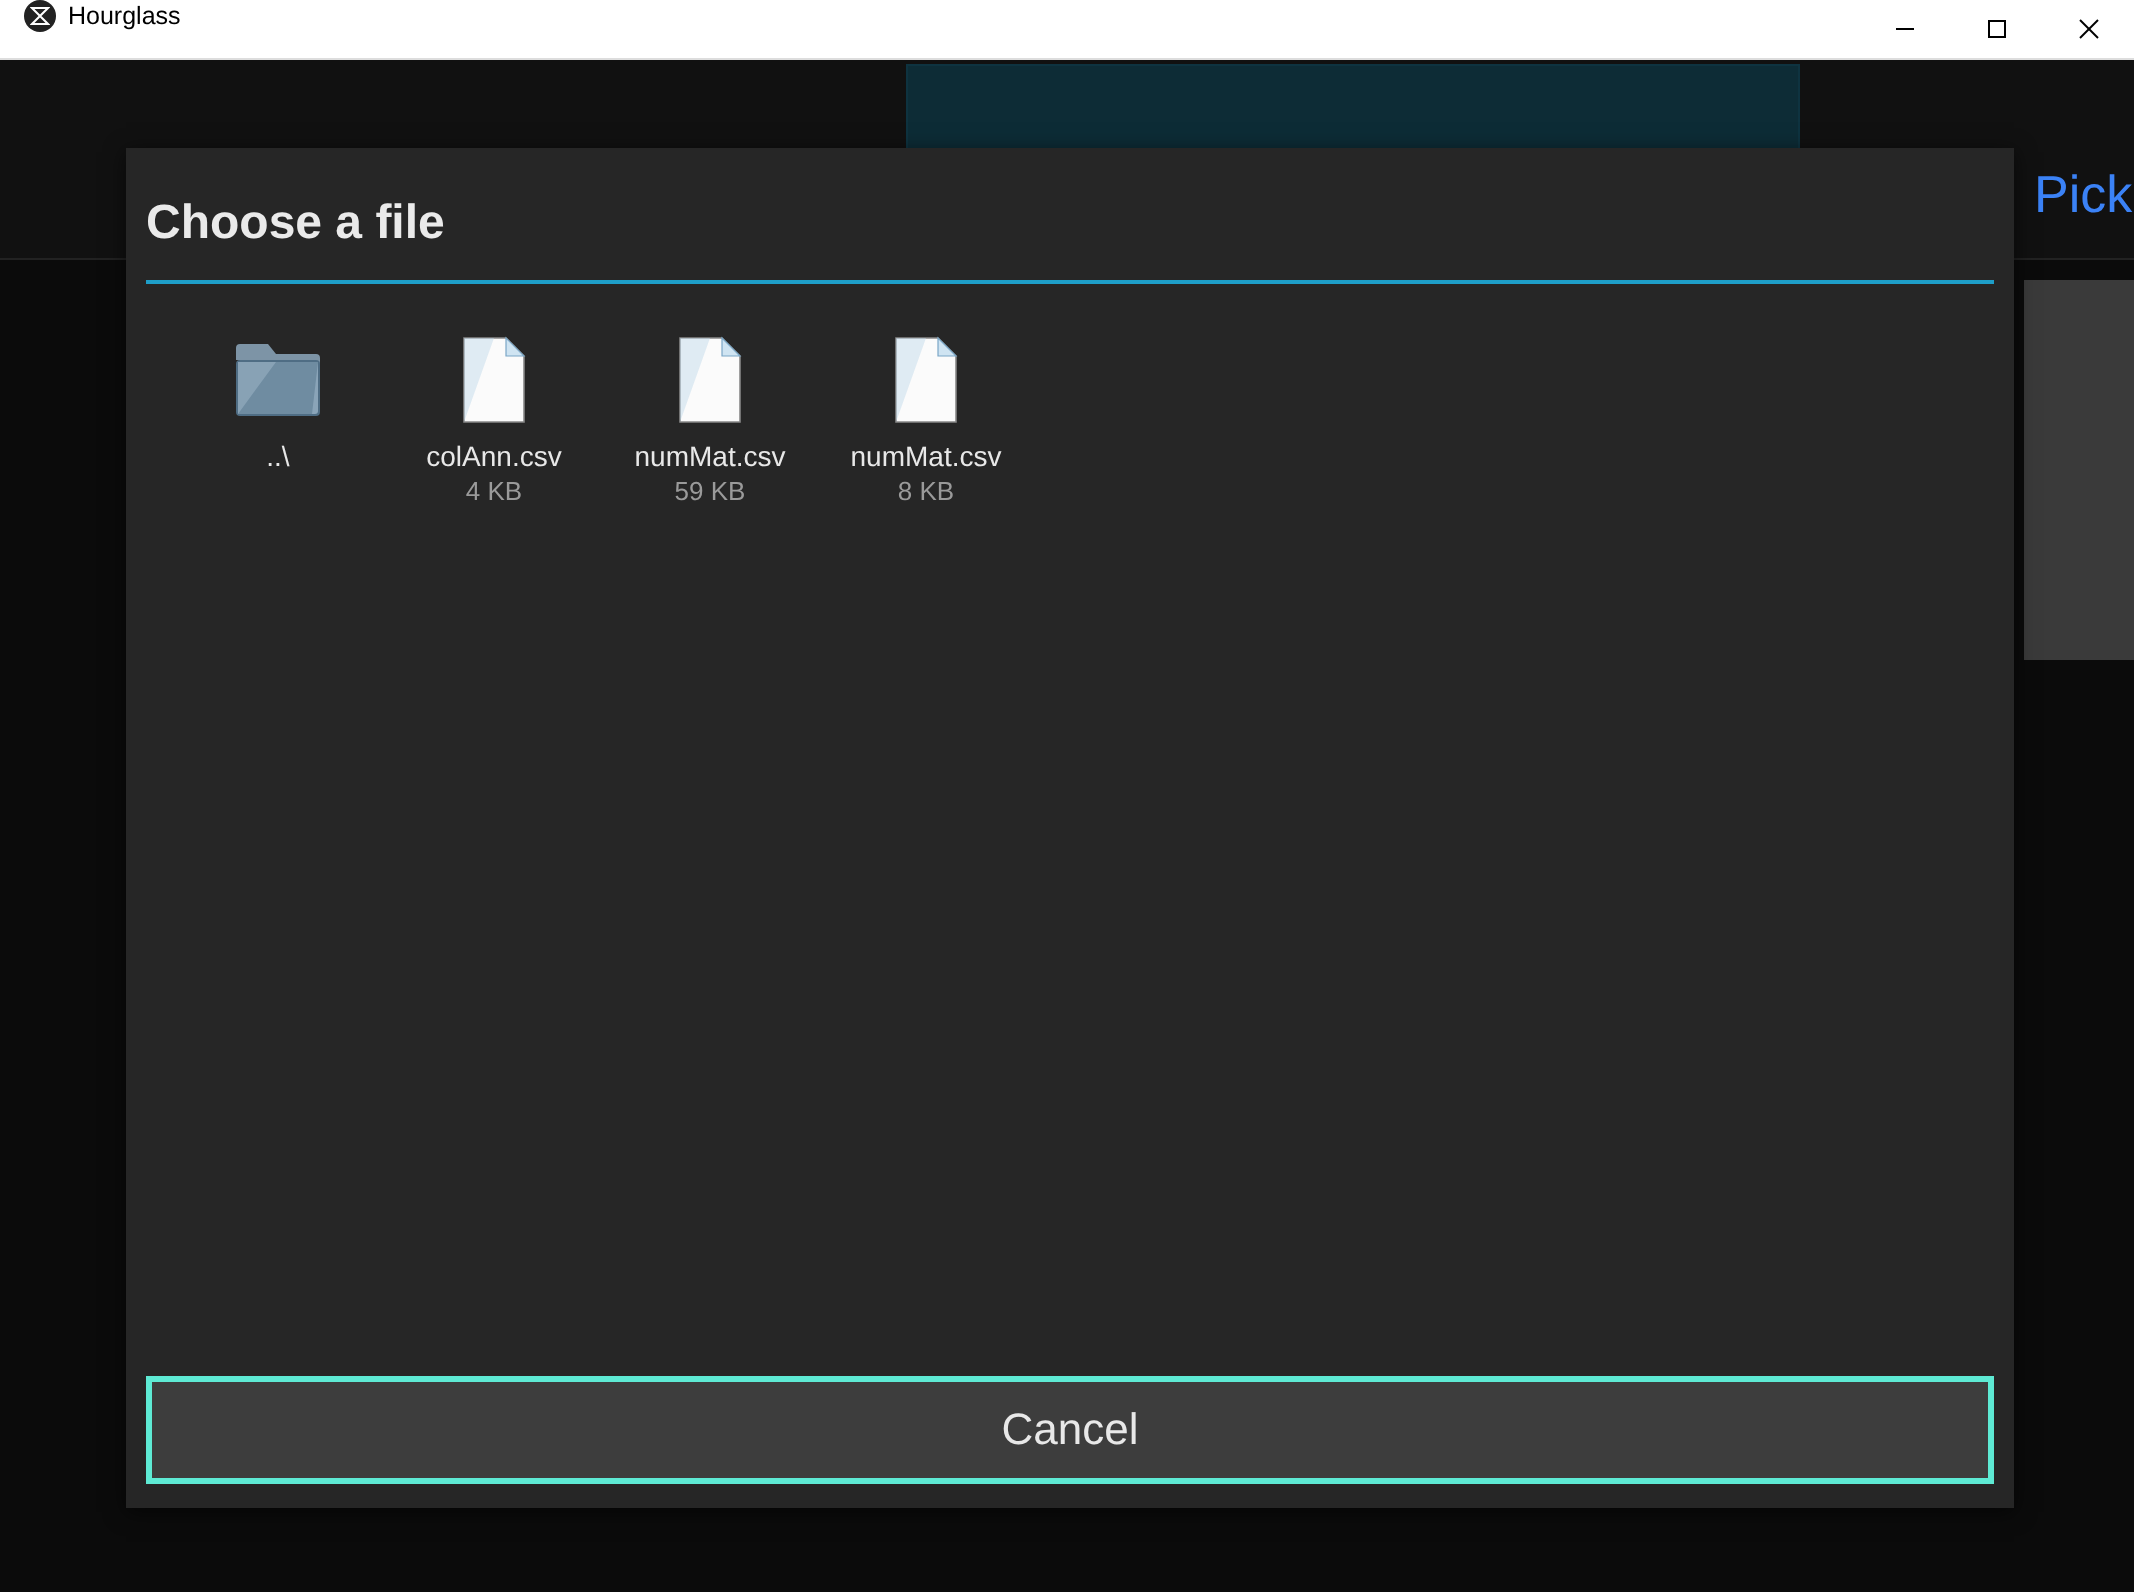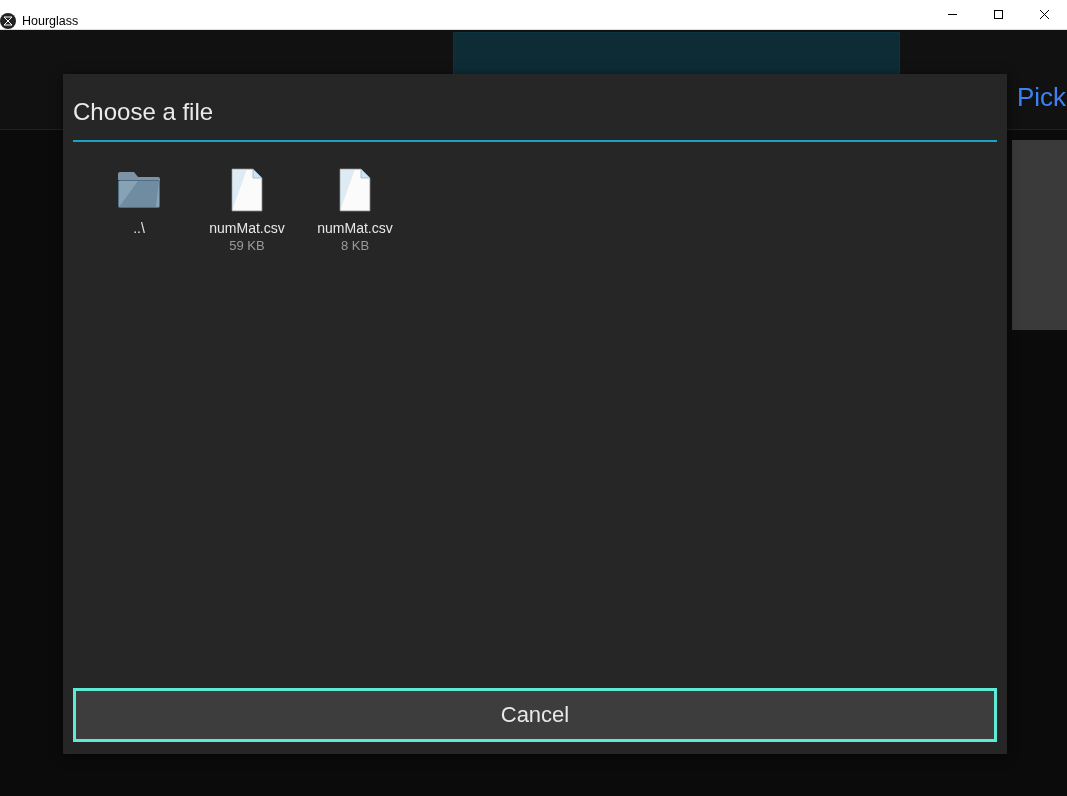--- a/index.html
+++ b/index.html
@@ -2,23 +2,23 @@
 <html><head>
 <meta charset="utf-8">
 <style>
   * { box-sizing: border-box; margin: 0; padding: 0; }
   html, body { width: 1067px; height: 796px; overflow: hidden; font-family: "Segoe UI", Arial, sans-serif; background:#000; }
   
   .titlebar {
     background: #fff;
     height: 30px;
     display: flex;
-    align-items: flex-end;
+    align-items: flex-start;
     justify-content: space-between;
-    padding-left: 0;
+    padding-left: 12px;
     border-bottom: 1px solid #ddd;
     gap: 46px;
   }
   .titlebar-left { display:flex; align-items:center; gap:6px; }
   .app-icon {
     width:16px; height:16px; border-radius:50%;
     background:#222; display:flex; align-items:center; justify-content:center;
   }
   .app-icon svg { width:10px; height:10px; }
   .title-text { font-size:12.5px; color:#000; }
@@ -51,21 +51,21 @@
   .dialog {
     position:absolute;
     left:63px; top:44px;
     width:944px; height:680px;
     background:#262626;
     box-shadow: 0 2px 10px rgba(0,0,0,0.6);
     display:flex; flex-direction:column;
     padding: 18px 10px 12px 10px;
   }
   .dialog-title {
-    color:#eaeaea; font-size:24px; font-weight:400;
+    color:#eaeaea; font-size:24px; font-weight:700;
     padding: 6px 0 14px 0;
   }
   .dialog-sep {
     height:2px; background:#1e9ec8; width:100%;
     margin-bottom: 14px;
   }
   .file-grid {
     flex:1;
     display:flex; flex-wrap:wrap; align-content:flex-start;
     gap: 6px 4px;
@@ -146,20 +146,32 @@
         </div>
         <div class="file-item">
           <div class="file-icon-box">
   <svg class="file-svg" viewBox="0 0 36 44">
     <path d="M3 1 H24 L33 10 V43 H3 Z" fill="#fbfbfb" stroke="#888" stroke-width="0.8"></path>
     <path d="M24 1 L33 10 H24 Z" fill="#cfe4f2" stroke="#7aa6c6" stroke-width="0.6"></path>
     <path d="M3 1 H24 V10 H33 V43 H3 Z" fill="url(#g1)" opacity="0.25"></path>
     <path d="M3 1 L18 1 L3 43 Z" fill="#bcd6e8" opacity="0.45"></path>
   </svg>
 </div>
+          <div class="file-label">colAnn.csv</div>
+          <div class="file-size">4 KB</div>
+        </div>
+        <div class="file-item">
+          <div class="file-icon-box">
+  <svg class="file-svg" viewBox="0 0 36 44">
+    <path d="M3 1 H24 L33 10 V43 H3 Z" fill="#fbfbfb" stroke="#888" stroke-width="0.8"></path>
+    <path d="M24 1 L33 10 H24 Z" fill="#cfe4f2" stroke="#7aa6c6" stroke-width="0.6"></path>
+    <path d="M3 1 H24 V10 H33 V43 H3 Z" fill="url(#g1)" opacity="0.25"></path>
+    <path d="M3 1 L18 1 L3 43 Z" fill="#bcd6e8" opacity="0.45"></path>
+  </svg>
+</div>
           <div class="file-label">numMat.csv</div>
           <div class="file-size">59 KB</div>
         </div>
         <div class="file-item">
           <div class="file-icon-box">
   <svg class="file-svg" viewBox="0 0 36 44">
     <path d="M3 1 H24 L33 10 V43 H3 Z" fill="#fbfbfb" stroke="#888" stroke-width="0.8"></path>
     <path d="M24 1 L33 10 H24 Z" fill="#cfe4f2" stroke="#7aa6c6" stroke-width="0.6"></path>
     <path d="M3 1 H24 V10 H33 V43 H3 Z" fill="url(#g1)" opacity="0.25"></path>
     <path d="M3 1 L18 1 L3 43 Z" fill="#bcd6e8" opacity="0.45"></path>

